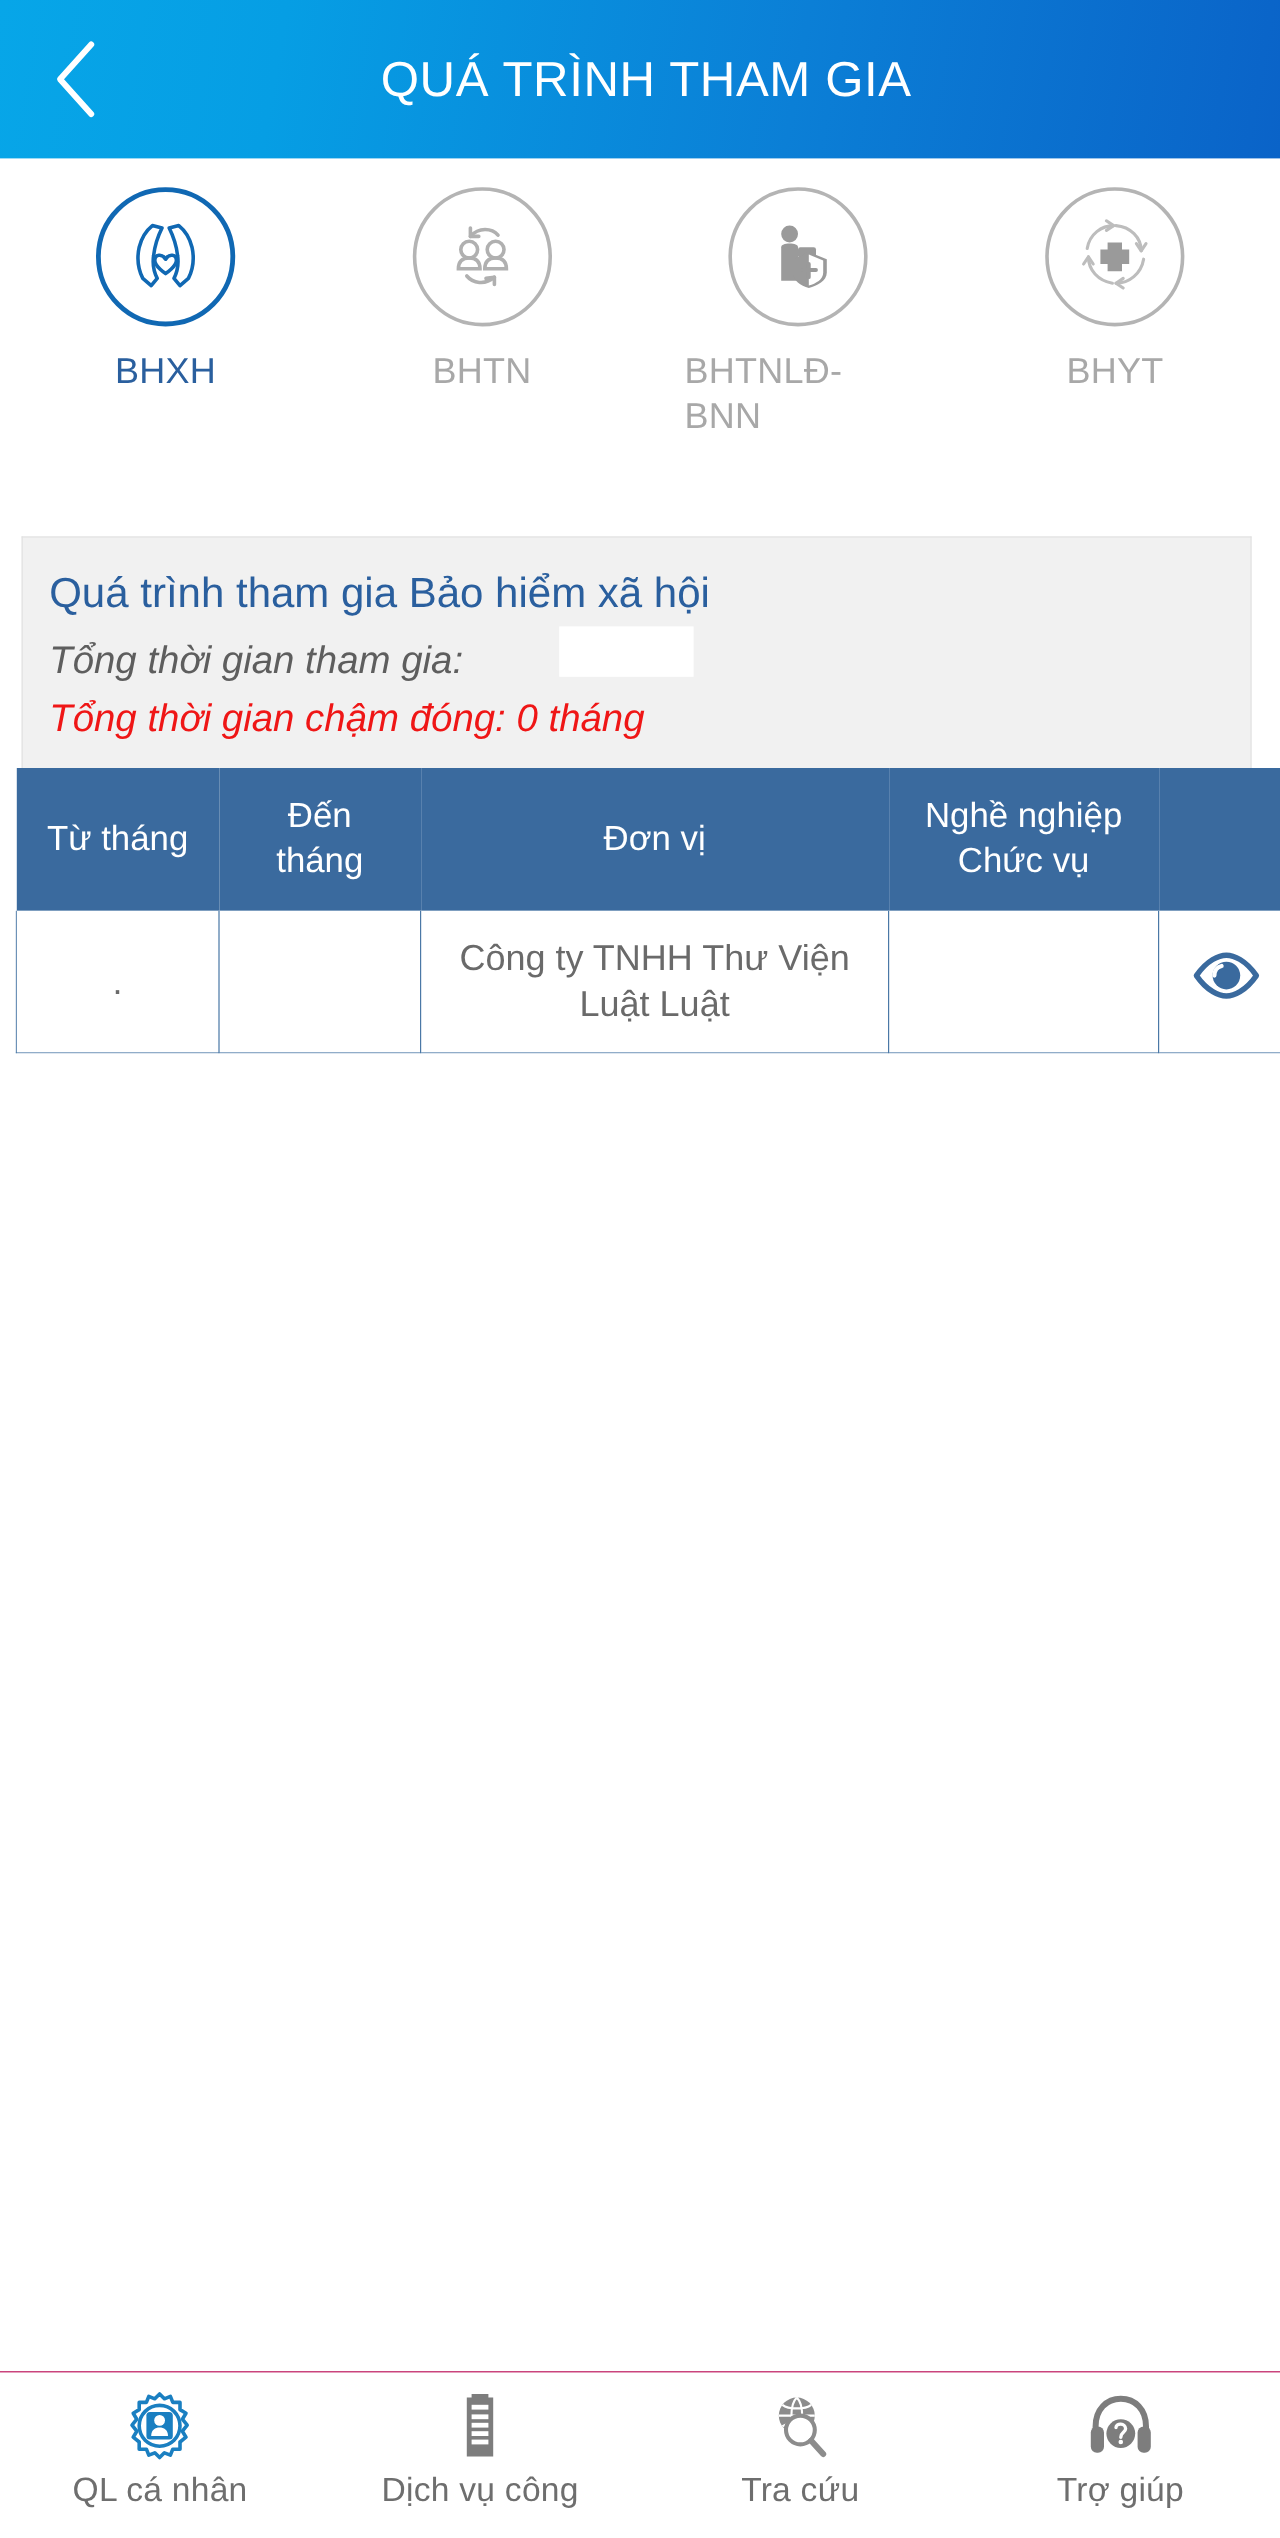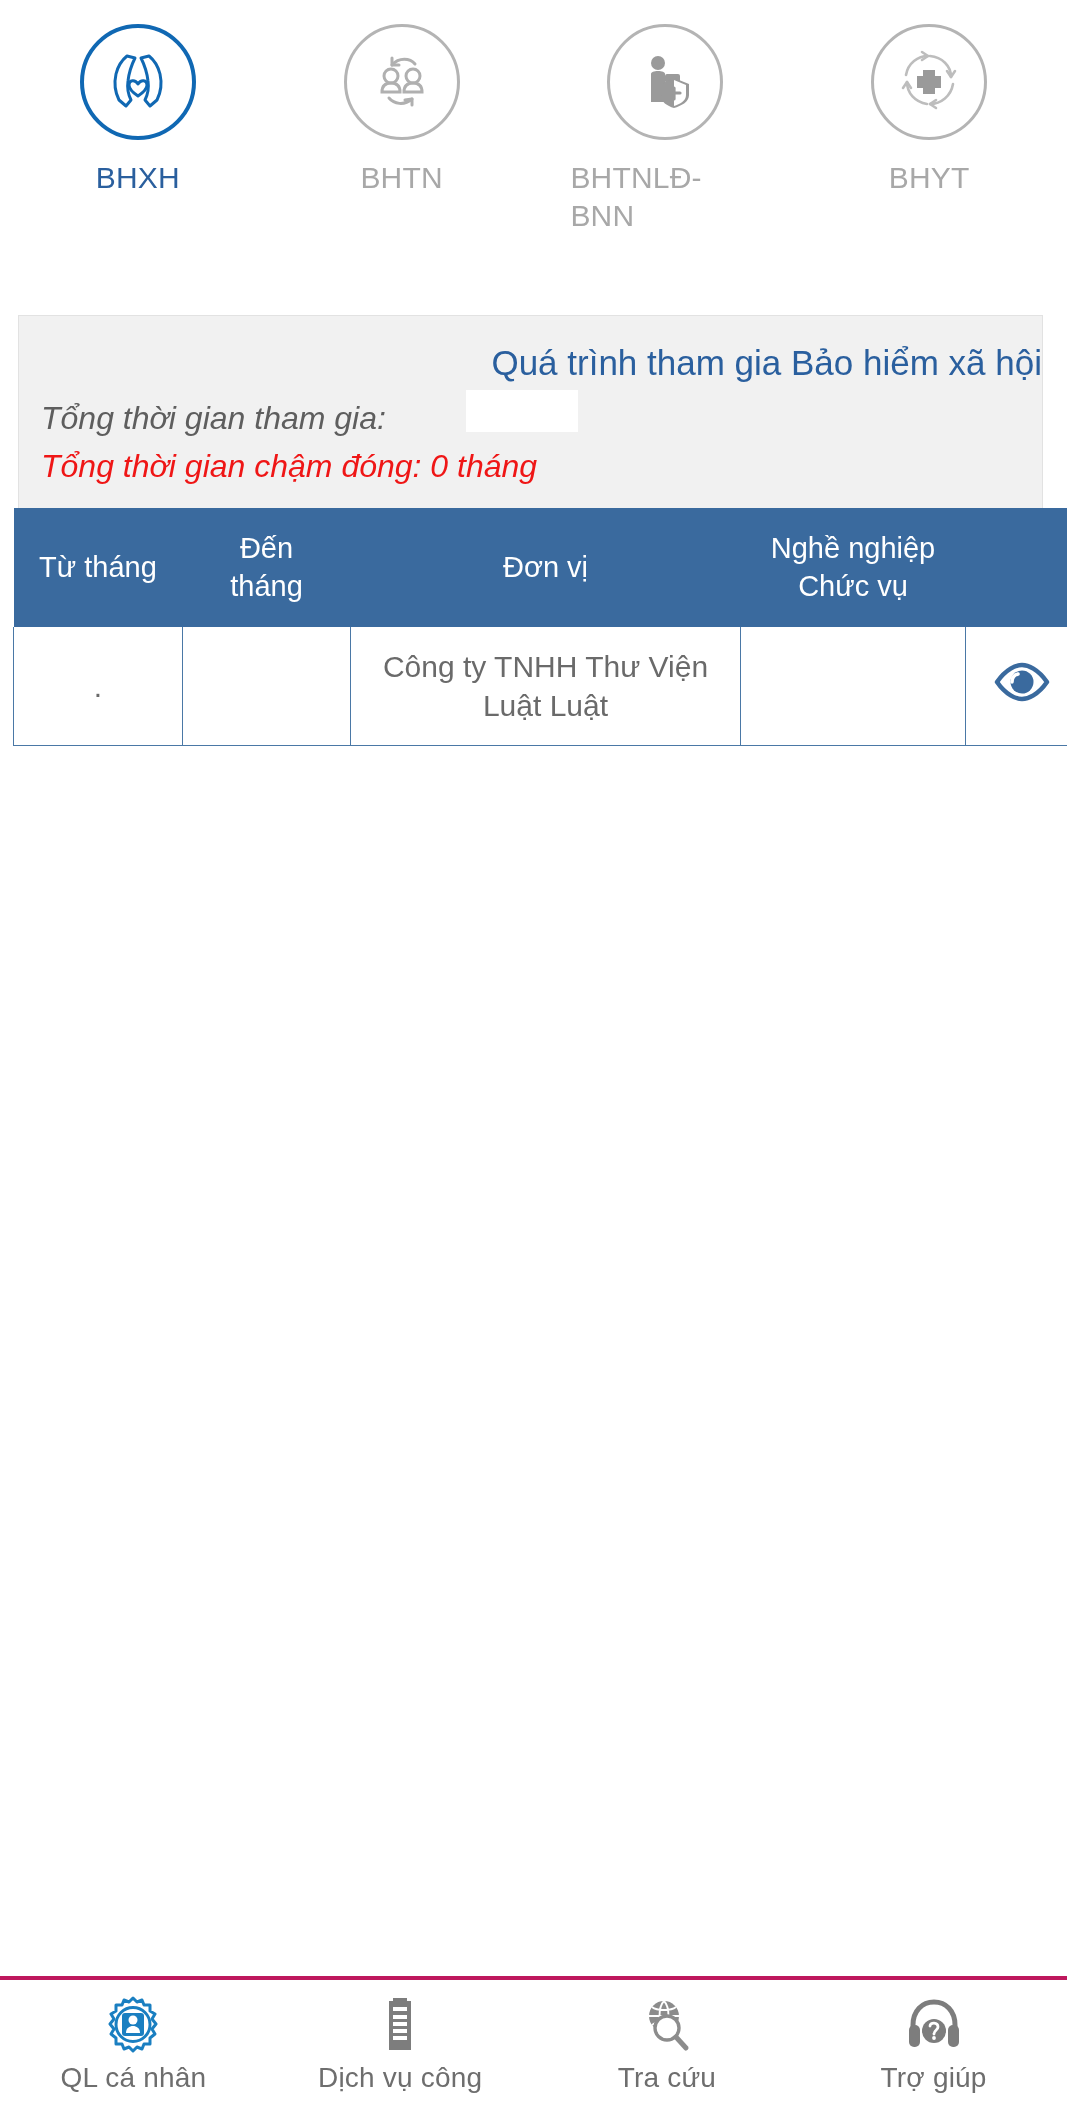--- a/index.html
+++ b/index.html
@@ -94,21 +94,20 @@
     background: #f1f1f1;
     border: 1px solid #e2e2e2;
     border-bottom: none;
     padding: 26px 0 22px 22px;
   }
   .info-title {
     color: #2a5f9e;
     font-size: 35px;
     line-height: 1.2;
     margin-bottom: 14px;
-    text-align: right;
   }
   .info-row {
     position: relative;
     color: #5e5e5e;
     font-size: 32px;
     line-height: 1.25;
     margin-bottom: 8px;
     font-style: italic;
   }
   .redaction {
@@ -174,21 +173,21 @@
     border: none;
   }
 
   
   .spacer { flex: 1 1 auto; background: #ffffff; }
 
   
   .bottomnav {
     flex: 0 0 139px;
     height: 139px;
-    border-top: 4px solid #be185d;
+    border-top: 1px solid #be185d;
     background: #ffffff;
     display: flex;
     align-items: flex-start;
     padding-top: 14px;
   }
   .navitem {
     flex: 1 1 0;
     display: flex;
     flex-direction: column;
     align-items: center;
@@ -201,20 +200,30 @@
     color: #6e6e6e;
     line-height: 1;
     letter-spacing: 0.2px;
   }
 </style>
 </head>
 <body>
 
 <div id="app">
 
+  <div class="appbar">
+    <div class="back-btn">
+      <span>
+        <svg width="44" height="66" viewBox="0 0 44 66" fill="none" aria-hidden="true">
+          <path d="M34 4 L8 33 L34 62" stroke="#ffffff" stroke-width="5" fill="none" stroke-linecap="round" stroke-linejoin="round"></path>
+        </svg>
+      </span>
+    </div>
+    <div class="appbar-title">QUÁ TRÌNH THAM GIA</div>
+  </div>
 
   <div class="tabstrip">
 
     <div class="tab active">
       <div class="tab-circle">
         <span>
           <svg width="72" height="72" viewBox="0 0 72 72" fill="none" aria-hidden="true">
             <path d="M33 14 C30 20 27 28 26 37 C25 44 26 50 29 56 L24 62 L17 56 C13 48 12 39 14 30 C16 22 20 16 25 12 Z" stroke="#1068b3" stroke-width="3" fill="none" stroke-linejoin="round"></path>
             <path d="M39 14 C42 20 45 28 46 37 C47 44 46 50 43 56 L48 62 L55 56 C59 48 60 39 58 30 C56 22 52 16 47 12 Z" stroke="#1068b3" stroke-width="3" fill="none" stroke-linejoin="round"></path>
             <path d="M36 40 C33 35 27 36 27 41 C27 46 36 52 36 52 C36 52 45 46 45 41 C45 36 39 35 36 40 Z" stroke="#1068b3" stroke-width="3" fill="none" stroke-linejoin="round"></path>

